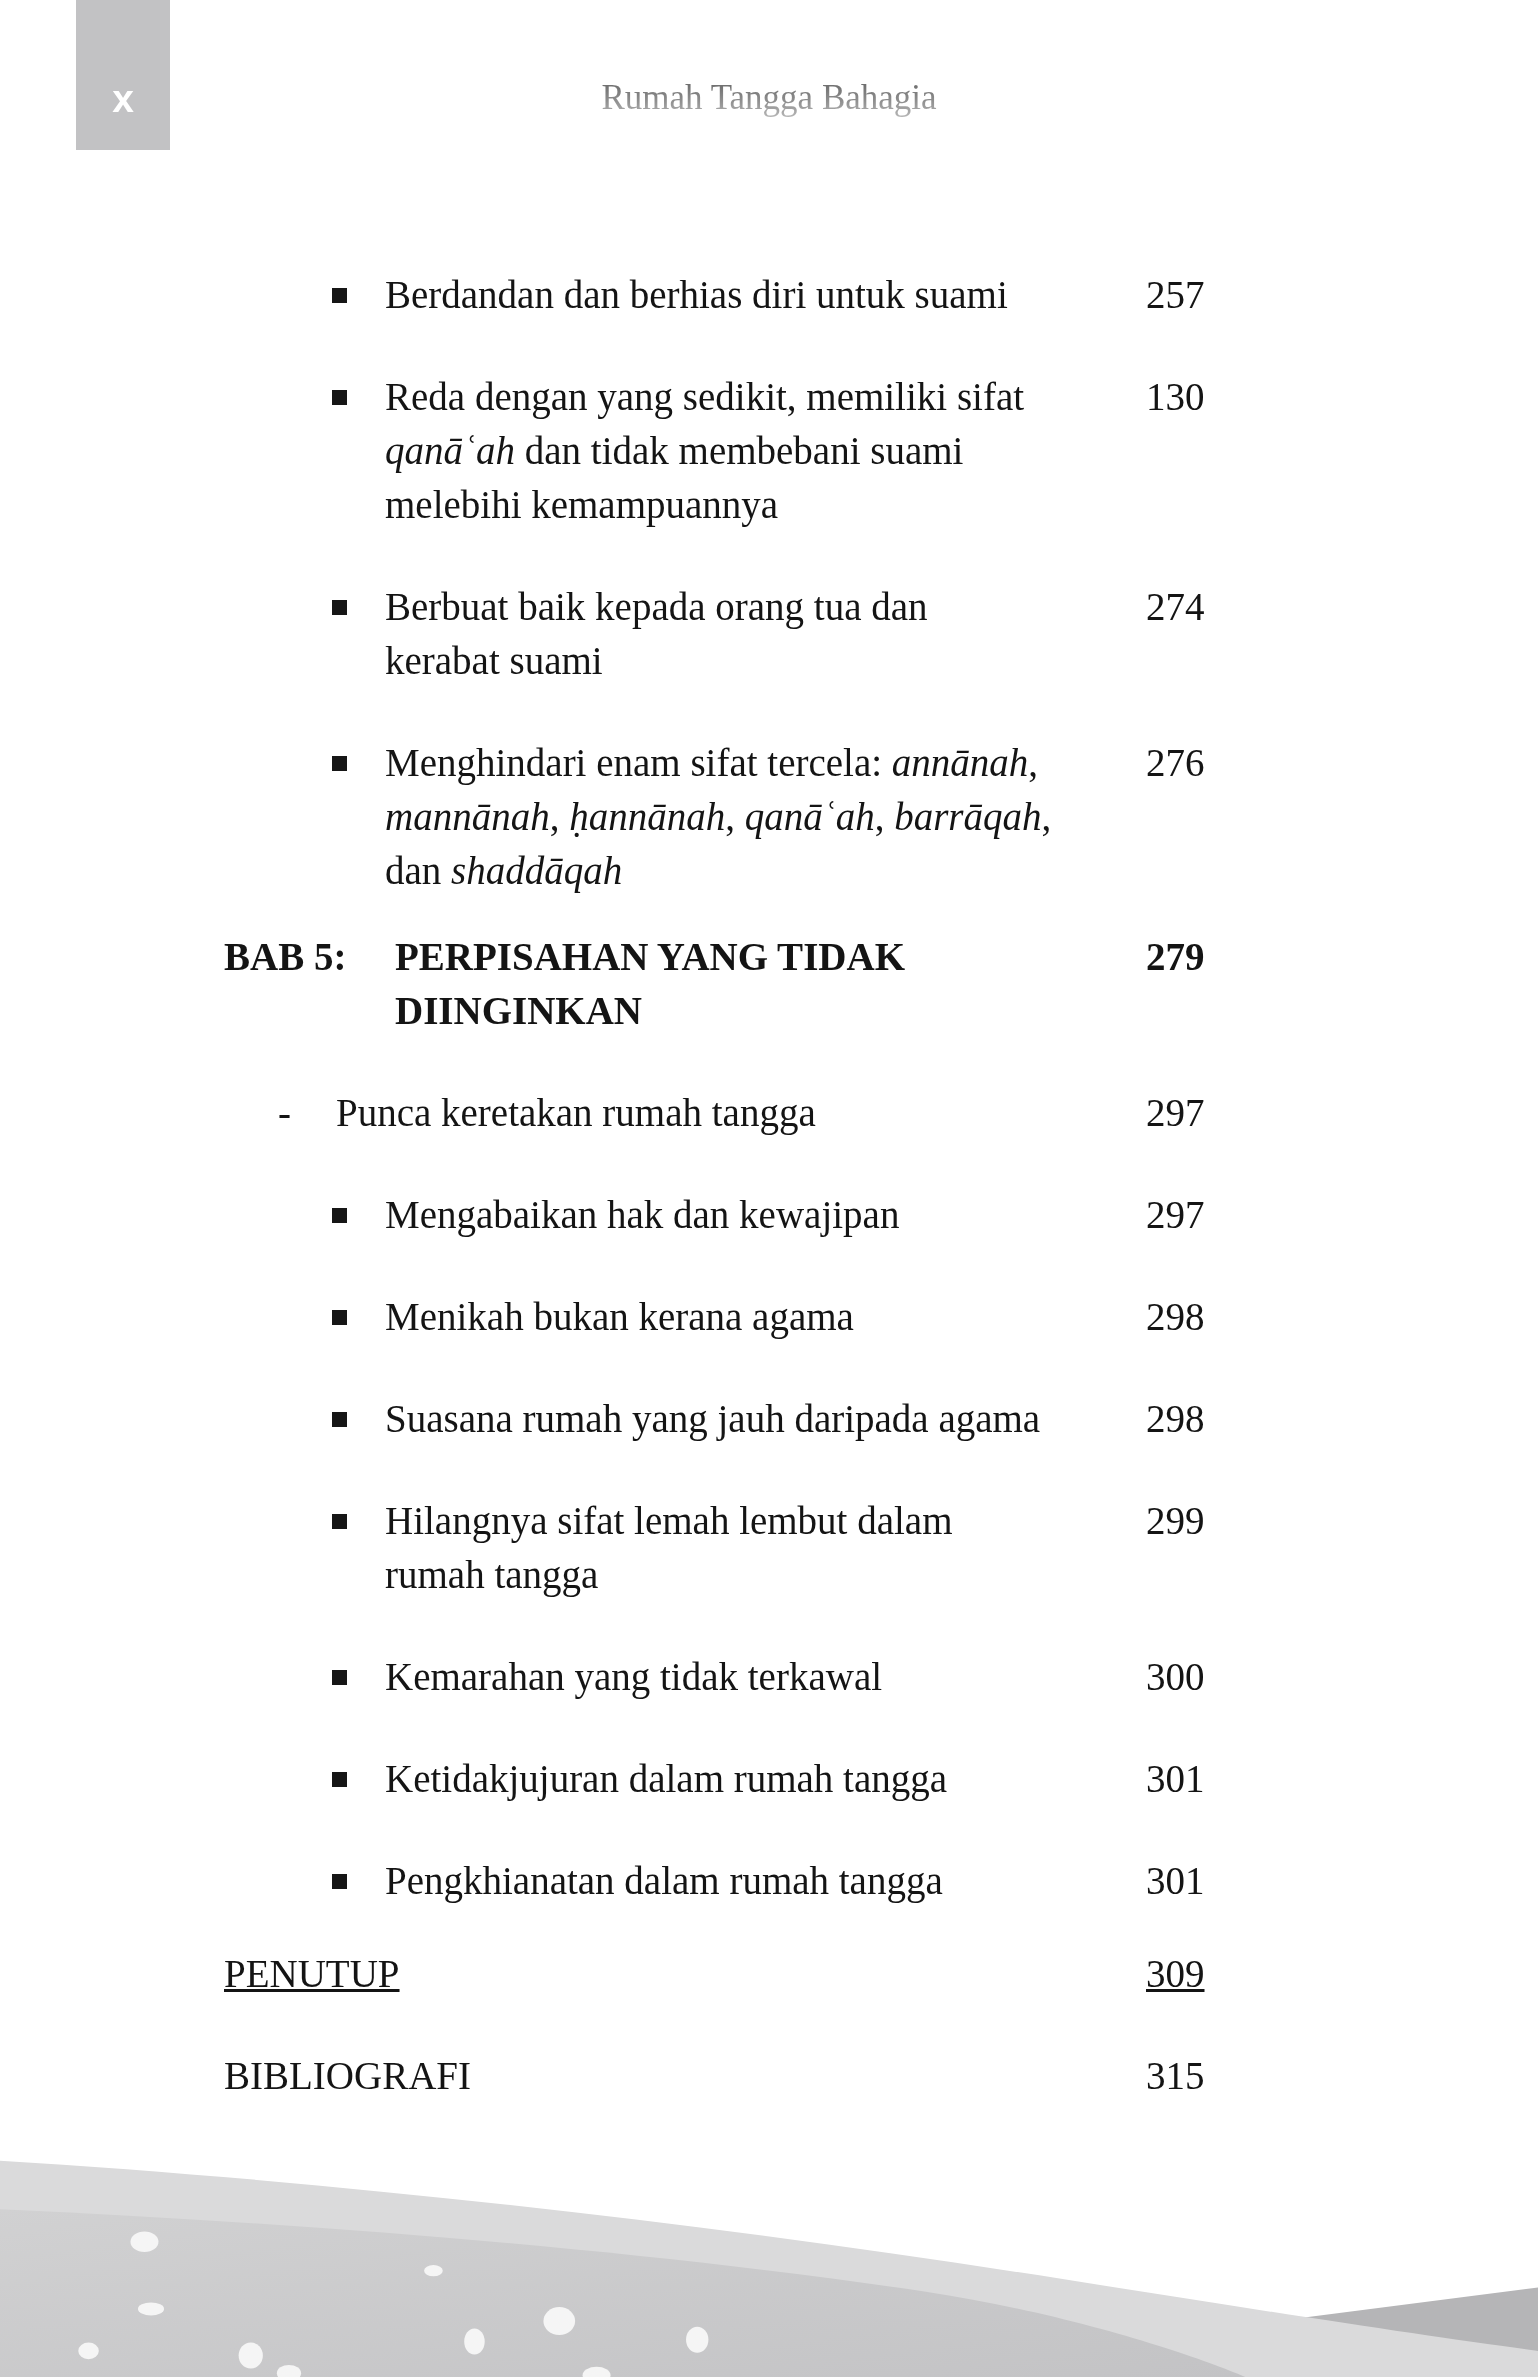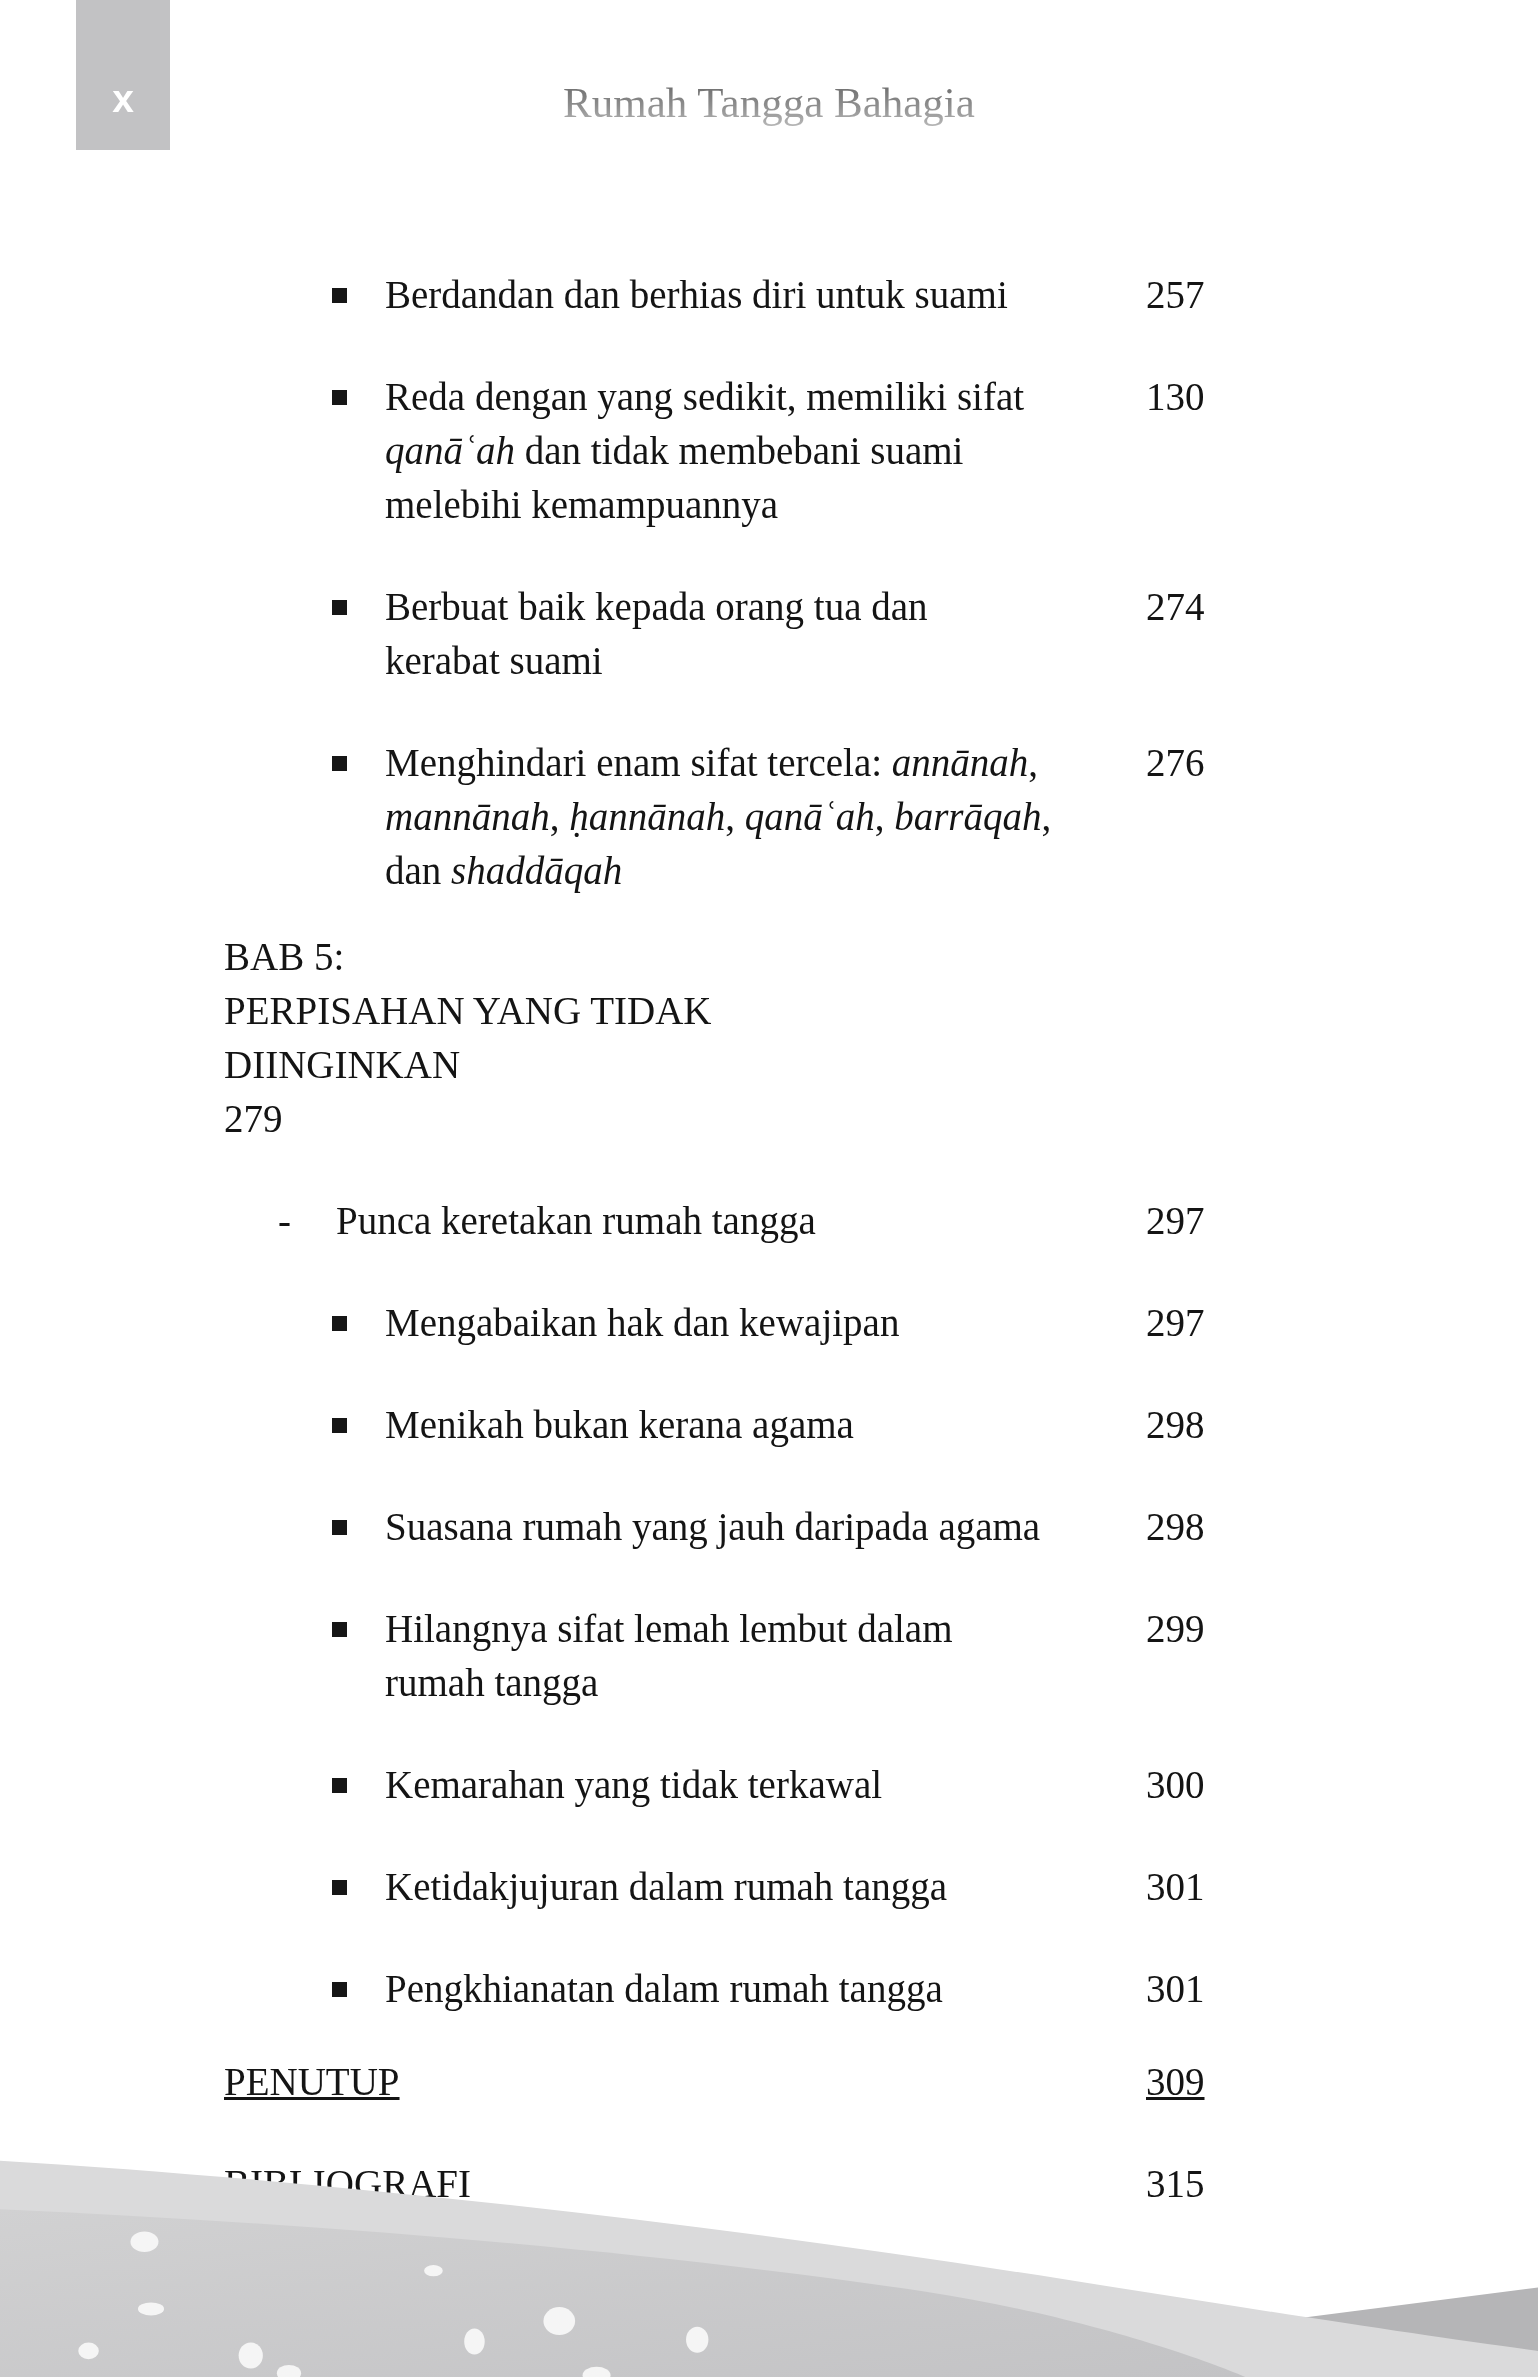--- a/index.html
+++ b/index.html
@@ -20,32 +20,32 @@
   }
   .page-badge .num{
     font-family:"Liberation Sans","DejaVu Sans",sans-serif;
     font-weight:700;font-size:39px;color:#ffffff;line-height:1;
   }
   .runhead{
     position:absolute;top:78px;left:0;width:100%;
     text-align:center;
   }
   .runhead .title{
-    font-size:43px;letter-spacing:0px;font-weight:400;
+    font-size:35px;letter-spacing:0px;font-weight:400;
     background:linear-gradient(180deg,#6e6e6e 15%,#8d8d8d 55%,#b3b3b3 95%);
     -webkit-background-clip:text;background-clip:text;color:transparent;
     display:inline-block;
   }
   
   .toc{
     position:absolute;left:224px;right:280px;top:220px;
     font-size:39px;line-height:54px;
   }
   .row{display:flex;align-items:flex-start;margin-bottom:15px;margin-top:48px;}
-  .row.bold{font-weight:400;flex-direction:column;}
+  .row.bold{font-weight:700;}
   .row .txt{flex:1;white-space:pre-line;}
   .row .pg{width:112px;flex-shrink:0;text-align:left;}
   .lvl-dash{padding-left:54px;}
   .lvl-bullet{padding-left:108px;}
   .prefix-bab{width:171px;flex-shrink:0;}
   .prefix-dash{width:58px;flex-shrink:0;}
   .bullet-box{width:53px;flex-shrink:0;}
   .bullet-box .sq{display:block;width:15px;height:15px;background:#161616;margin-top:19.6px;}
   
   .footer-art{position:absolute;left:0;bottom:0;width:1538px;height:317px;display:block;}

